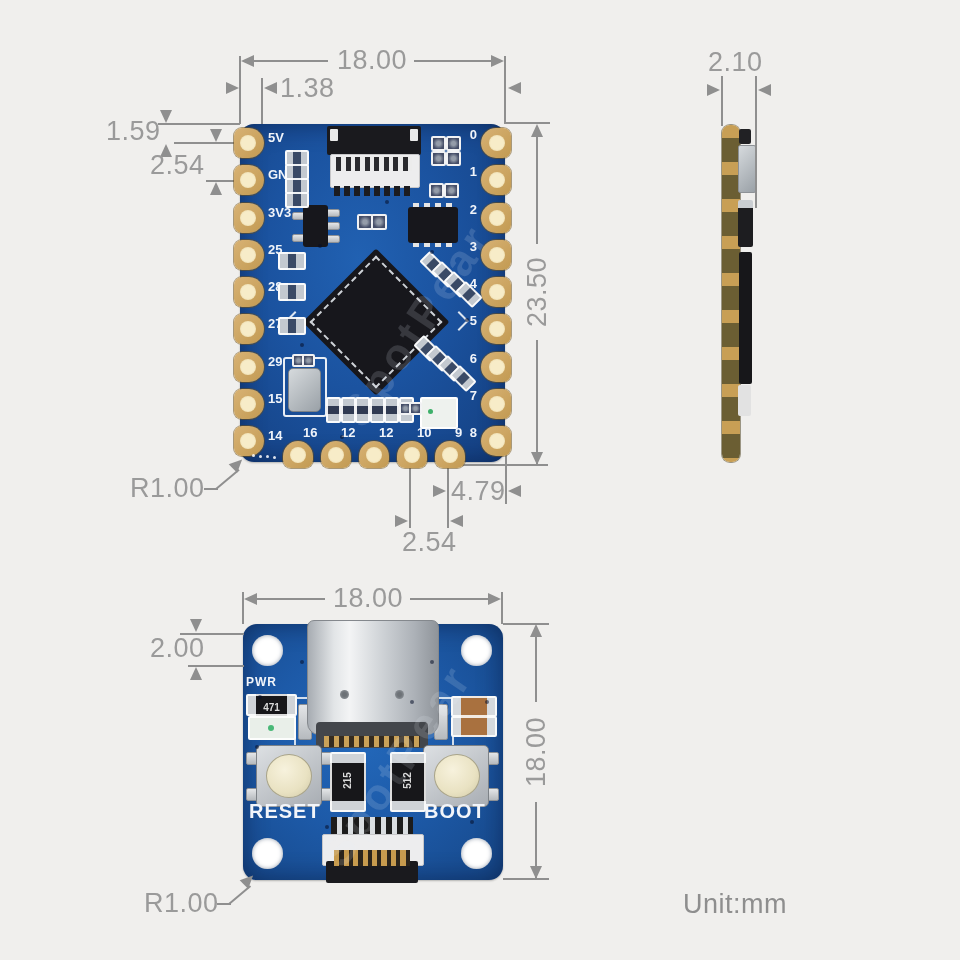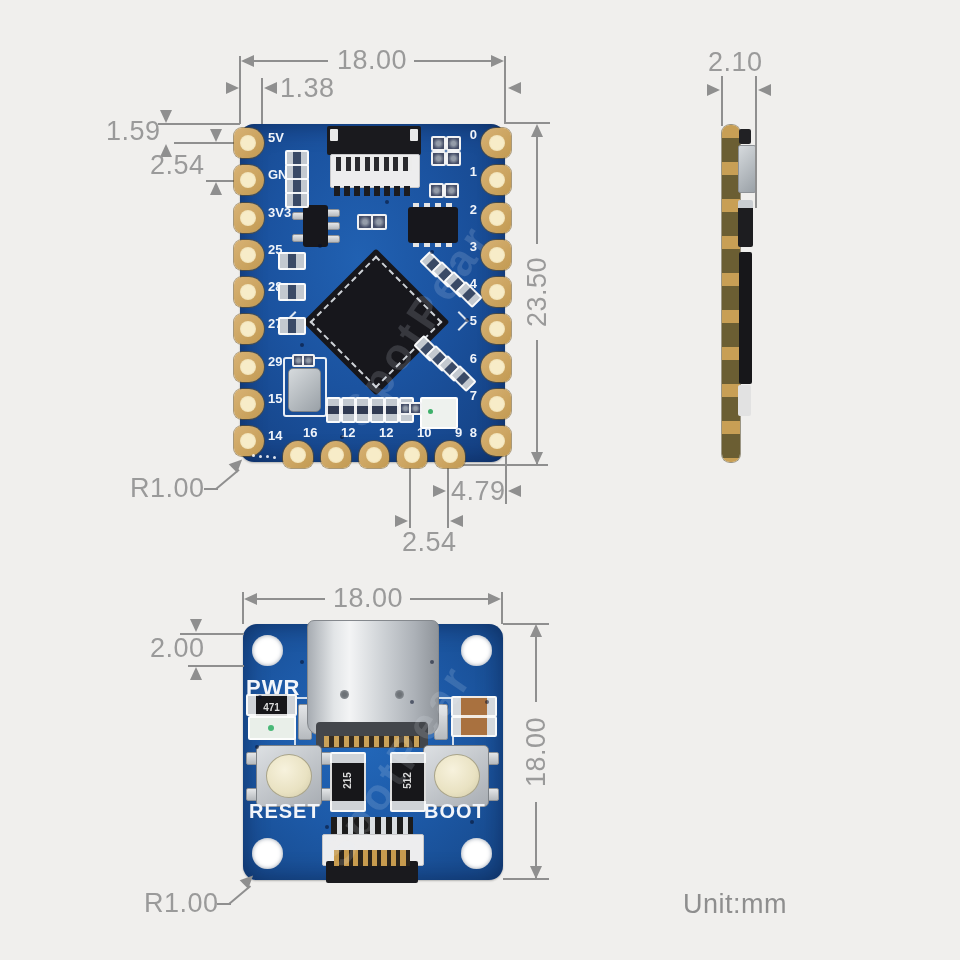--- a/index.html
+++ b/index.html
@@ -169,21 +169,21 @@
   <div class="lead" style="left:298px;top:704px;width:12px;height:34px;"></div>
   <div class="lead" style="left:434px;top:704px;width:12px;height:34px;"></div>
   <div style="position:absolute;left:294px;top:697px;width:28px;height:46px;border:2px solid rgba(255,255,255,.8);border-radius:2px;"></div>
   <div style="position:absolute;left:422px;top:697px;width:28px;height:46px;border:2px solid rgba(255,255,255,.8);border-radius:2px;"></div>
   <div class="usb-shell" style="left:307px;top:620px;width:130px;height:113px;"></div>
   <div style="position:absolute;left:340px;top:690px;width:9px;height:9px;border-radius:50%;background:radial-gradient(#6d7277 30%,#989da3 100%);"></div>
   <div style="position:absolute;left:395px;top:690px;width:9px;height:9px;border-radius:50%;background:radial-gradient(#6d7277 30%,#989da3 100%);"></div>
   <div style="position:absolute;left:316px;top:722px;width:112px;height:26px;background:#43464b;border-radius:4px;"></div>
   <div class="pinsrow" style="left:324px;top:736px;width:96px;height:11px;background:repeating-linear-gradient(90deg,#c9a158 0 5px,#342b20 5px 10px);"></div>
 
-  <div class="boardlabel" style="left:246px;top:675px;font-size:22px;">PWR</div>
+  <div class="boardlabel" style="left:246px;top:675px;font-size:12px;">PWR</div>
   <div style="position:absolute;left:246px;top:694px;width:47px;height:18px;border:2px solid rgba(255,255,255,.85);border-radius:2px;background:linear-gradient(90deg,#cfd3d7 0 18%,#17171a 18% 82%,#cfd3d7 82%);text-align:center;">
     <span class="mark" style="position:relative;top:1px;">471</span>
   </div>
   <div style="position:absolute;left:248px;top:716px;width:44px;height:20px;border:2px solid rgba(255,255,255,.85);border-radius:2px;background:#e9efe9;">
     <span style="position:absolute;left:18px;top:7px;width:6px;height:6px;background:#49b877;border-radius:50%;"></span>
   </div>
 
   <div style="position:absolute;left:451px;top:696px;width:42px;height:17px;border:2px solid rgba(255,255,255,.85);border-radius:2px;background:linear-gradient(90deg,#d5d9dd 0 20%,#a9713f 20% 80%,#d5d9dd 80%);"></div>
   <div style="position:absolute;left:451px;top:716px;width:42px;height:17px;border:2px solid rgba(255,255,255,.85);border-radius:2px;background:linear-gradient(90deg,#d5d9dd 0 20%,#a9713f 20% 80%,#d5d9dd 80%);"></div>
 

